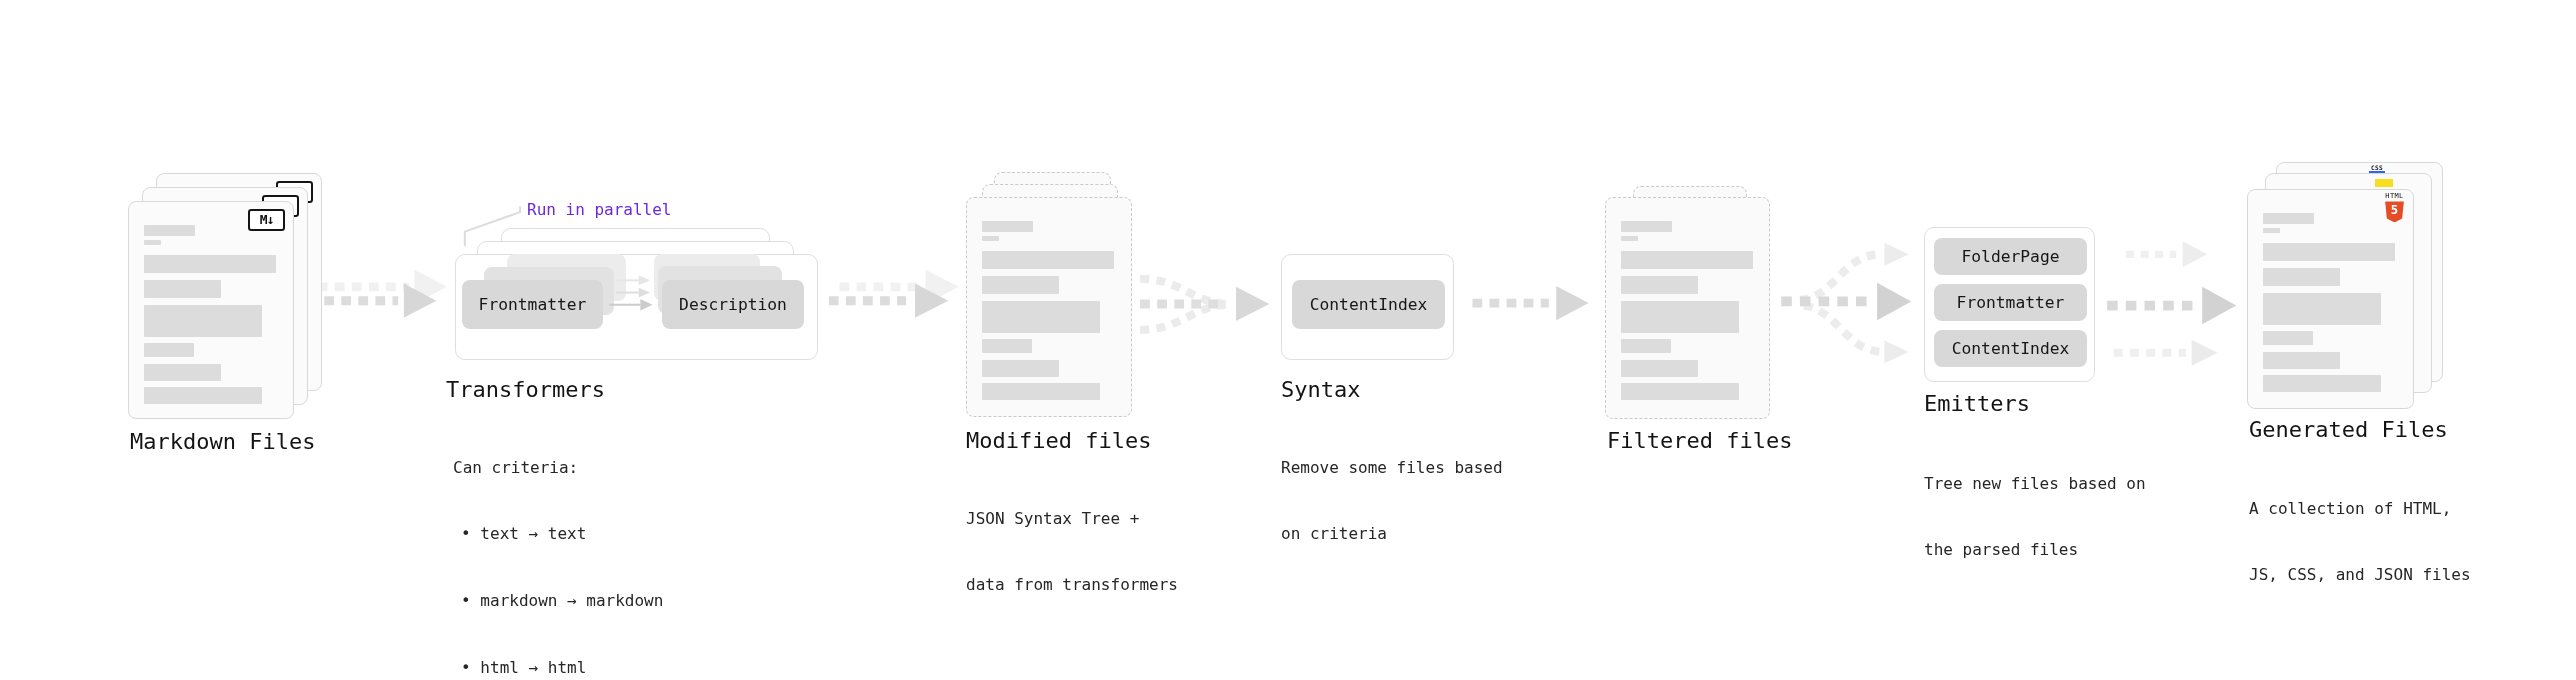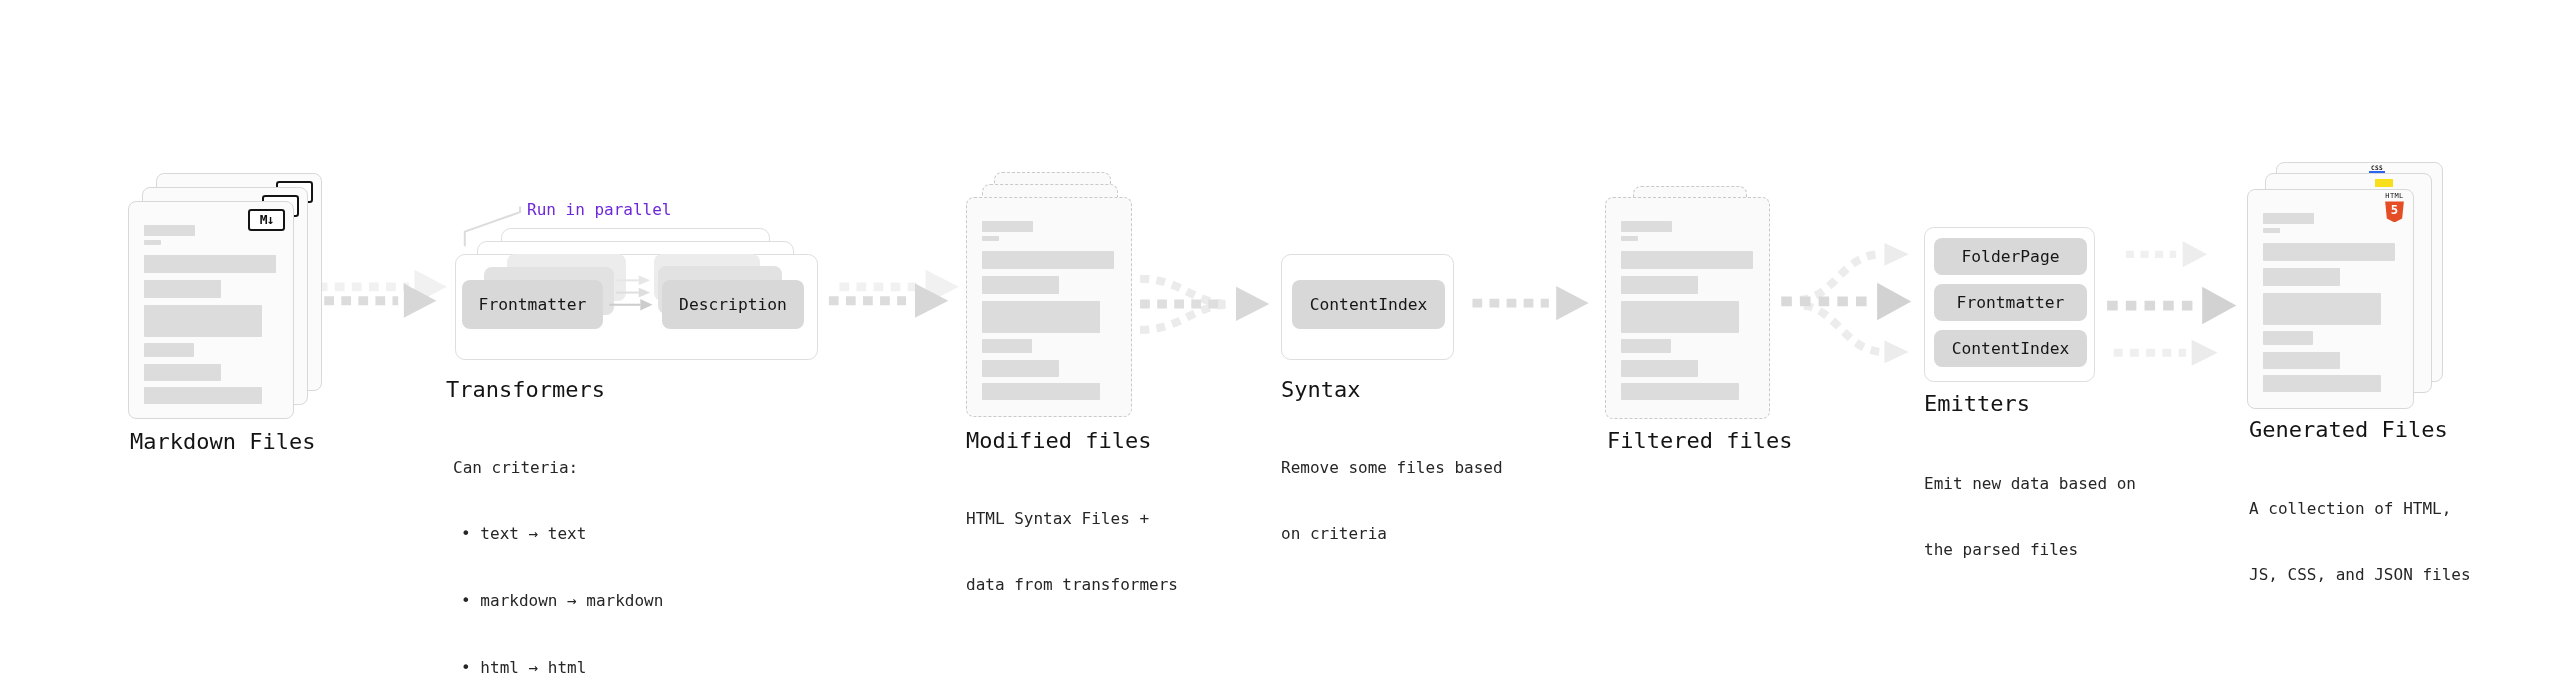--- a/index.html
+++ b/index.html
@@ -172,21 +172,21 @@
     <div class="bar b3"></div>
     <div class="bar b4"></div>
     <div class="bar b5"></div>
     <div class="bar b6"></div>
     <div class="bar b7"></div>
     <div class="bar b8"></div>
   </div>
 </div>
 <div class="title" style="left:966px;top:429px">Modified files</div>
 <div class="desc" style="left:966px;top:463px">
-  <div>HTML Syntax Files +</div>
+  <div>JSON Syntax Tree +</div>
   <div>data from transformers</div>
 </div>
 
 <div class="pbox" style="left:1281px;top:254px;width:173px;height:106px"></div>
 <div class="chip" style="left:1292px;top:280px;width:153px;height:49px">ContentIndex</div>
 <div class="title" style="left:1281px;top:378px">Syntax</div>
 <div class="desc" style="left:1281px;top:412px">
   <div>Remove some files based</div>
   <div>on criteria</div>
 </div>
@@ -205,21 +205,21 @@
   </div>
 </div>
 <div class="title" style="left:1607px;top:429px">Filtered files</div>
 
 <div class="pbox" style="left:1924px;top:227px;width:171px;height:155px"></div>
 <div class="chip" style="left:1934px;top:238px;width:153px;height:37px">FolderPage</div>
 <div class="chip" style="left:1934px;top:284px;width:153px;height:37px">Frontmatter</div>
 <div class="chip" style="left:1934px;top:330px;width:153px;height:37px">ContentIndex</div>
 <div class="title" style="left:1924px;top:392px">Emitters</div>
 <div class="desc" style="left:1924px;top:428px">
-  <div>Emit new data based on</div>
+  <div>Tree new files based on</div>
   <div>the parsed files</div>
 </div>
 
 <div class="card" style="left:2276px;top:162px;width:167px;height:220px">
   <div class="css-badge">
     <div class="css-txt">CSS</div>
     <div class="css-bar" style="background-color: rgb(41, 101, 241);"></div>
   </div>
 </div>
 <div class="card" style="left:2265px;top:173px;width:167px;height:220px">

